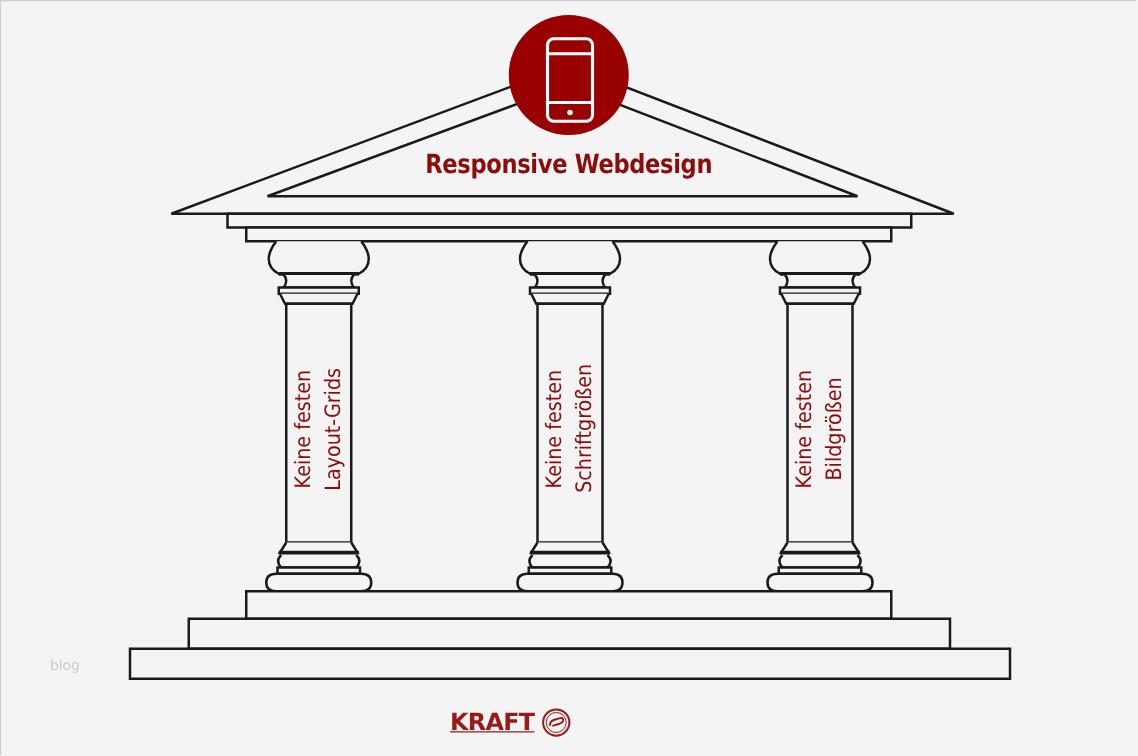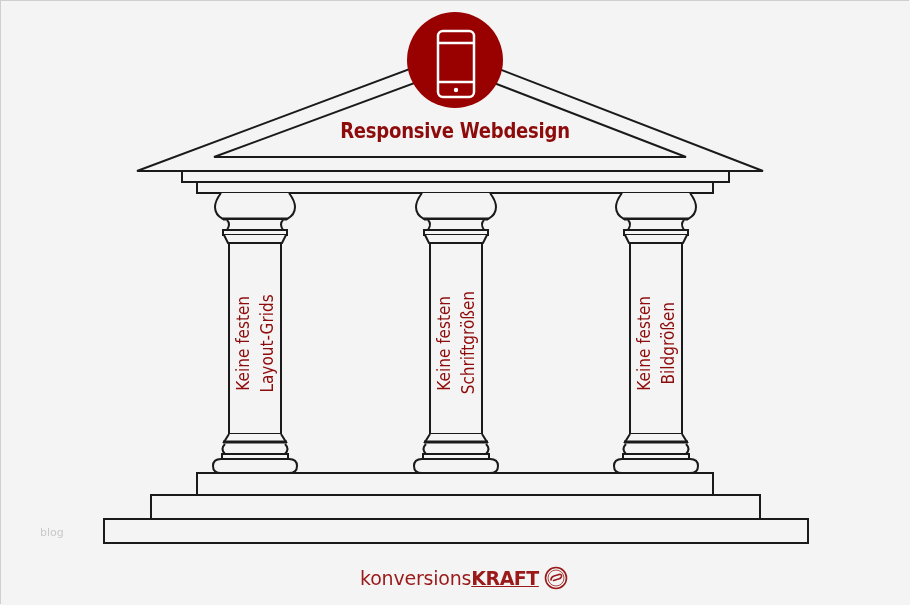--- a/index.html
+++ b/index.html
@@ -94,20 +94,19 @@
   <span>Schriftgrößen</span>
 </div>
 <div class="pillar-label" style="left:566px; top:315px;">
   <span>Keine festen</span>
   <span>Bildgrößen</span>
 </div>
 
 <div class="blog">blog</div>
 
 <div class="logo">
-  <span class="light">konversions</span>
   <span class="bold">KRAFT</span>
   <svg class="logo-mark" viewBox="0 0 24 24">
     <circle cx="12" cy="12" r="10.5" fill="none" stroke="#9a1a1a" stroke-width="1.6"></circle>
     <circle cx="12" cy="12" r="8" fill="none" stroke="#9a1a1a" stroke-width="0.8"></circle>
     <path d="M7,14 q0,-3 3,-4 l5,-1.5 q3,-0.5 2.5,2 q-0.5,2 -3,2.5 l-5,1.5" fill="none" stroke="#9a1a1a" stroke-width="1.6" stroke-linecap="round"></path>
   </svg>
 </div>
 
 </body></html>

